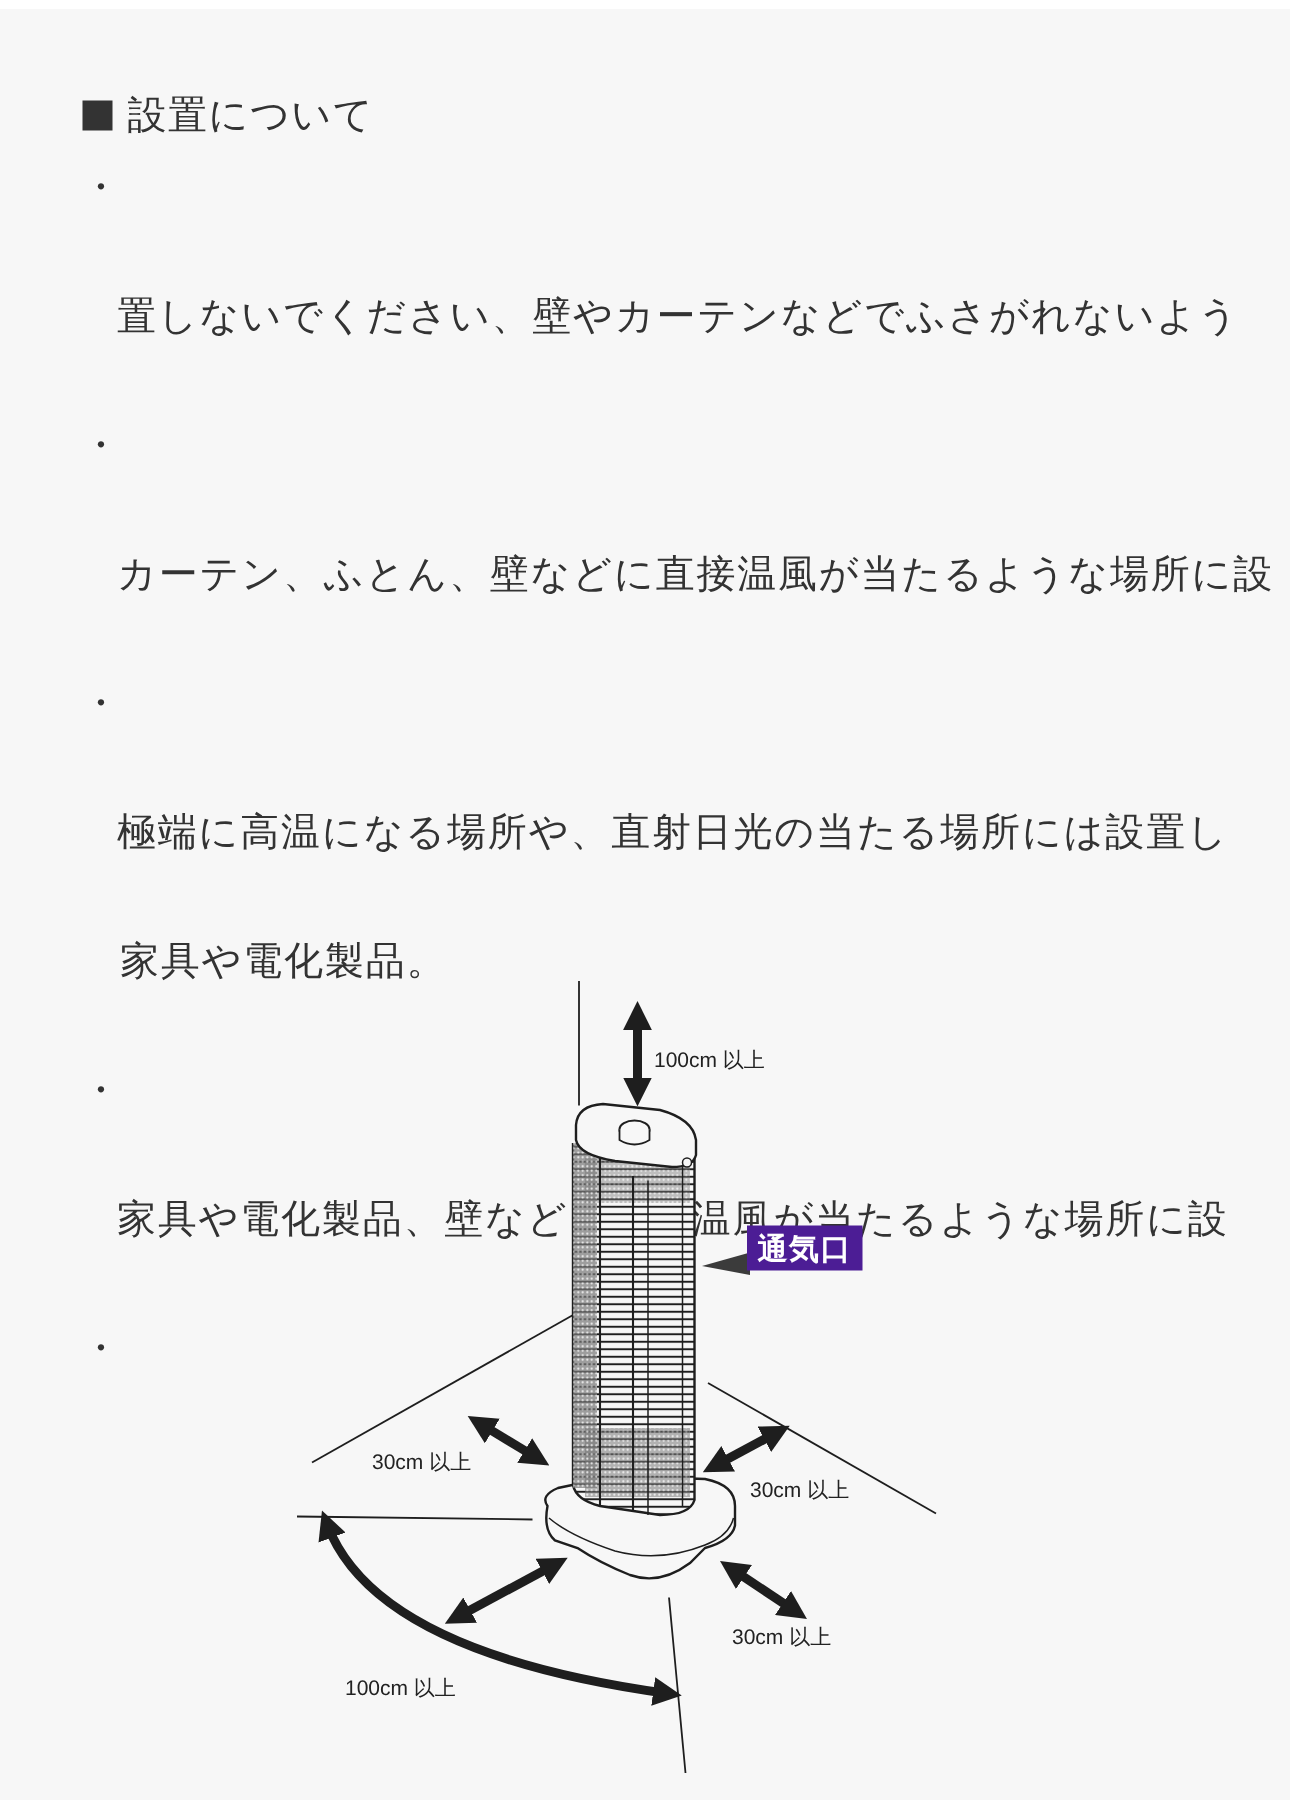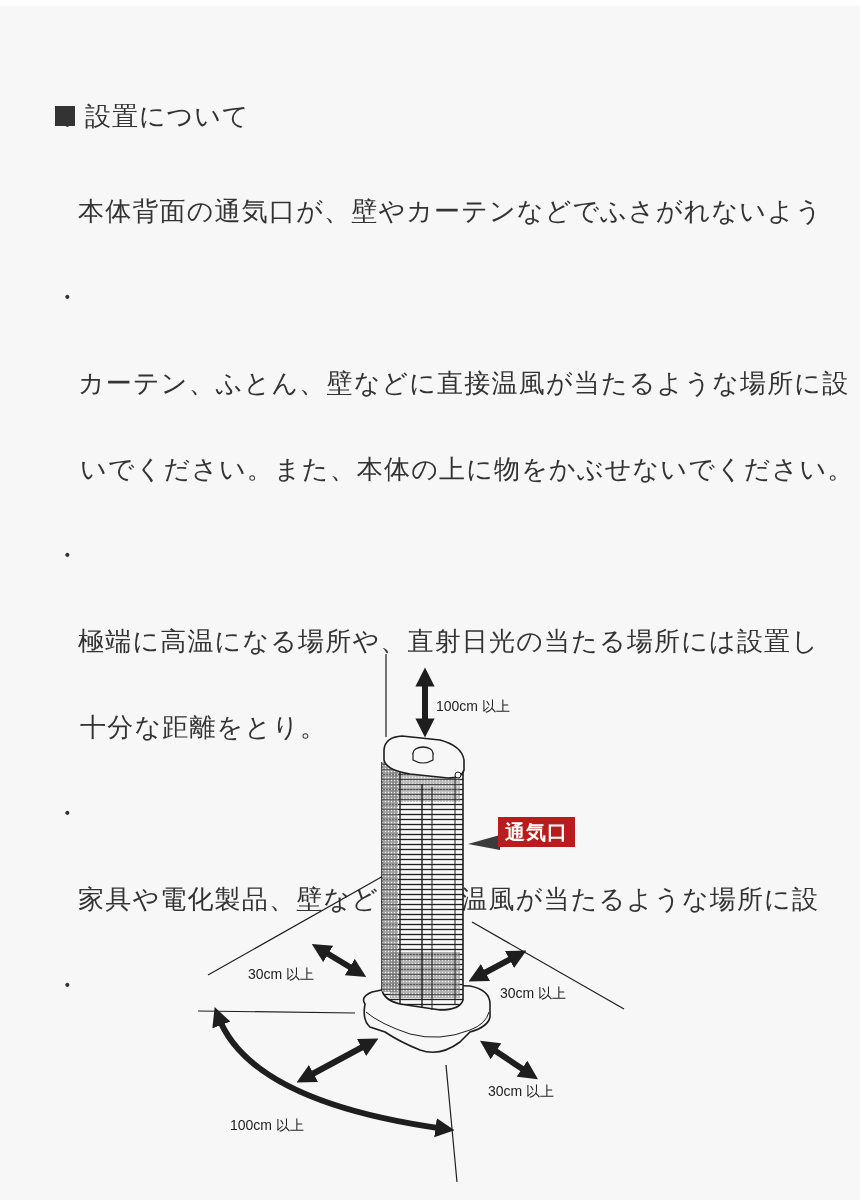--- a/index.html
+++ b/index.html
@@ -7,21 +7,21 @@
       width: 860px; height: 1200px; overflow: hidden;
       background: #f7f7f7;
       font-family: "DejaVu Sans", "Liberation Sans", sans-serif;
       color: #333333;
       position: relative;
     }
     .top-band { position: absolute; left: 0; top: 0; width: 860px; height: 6px; background: #ffffff; }
     .section-title {
       position: absolute; left: 55px; top: 60px;
       font-size: 26px; line-height: 34px; letter-spacing: 1px;
-      display: flex; align-items: center; margin-top: 39px;
+      display: flex; align-items: center;
     }
     .title-square {
       display: inline-block; width: 20px; height: 20px; background: #333333; margin-right: 10px;
     }
     .notes {
       position: absolute; left: 50px; top: 104px; width: 780px;
       margin: 0; padding: 0; list-style: none;
     }
     .note {
       position: relative; padding-left: 28px;
@@ -32,48 +32,47 @@
     .note-line { display: block; white-space: nowrap; }
     .note-line.cont { padding-left: 2px; }
     .diagram { position: absolute; left: 0; top: 632px; width: 860px; height: 600px; }
     .diagram svg { position: absolute; left: 0; top: 0; }
     .lbl {
       position: absolute; font-size: 14px; color: #222; white-space: nowrap;
       font-family: "Liberation Sans", sans-serif;
     }
     .vent-badge {
       position: absolute; left: 498px; top: 185px;
-      background: #b91c1c; color: #ffffff; font-size: 20px; font-weight: bold;
+      background: #4c1d95; color: #ffffff; font-size: 20px; font-weight: bold;
       padding: 2px 7px; line-height: 26px; letter-spacing: 1px;
     }
   </style>
 </head>
 <body>
 
 <div class="top-band"></div>
 
 <div class="section-title">
   <span class="title-square"></span>
   <span>設置について</span>
 </div>
 
 <ul class="notes">
   <li class="note">
     <span class="bullet">・</span>
-    <span class="note-line">本体背面の通気口が、壁やカーテンなどでふさがれないよう</span>
+    <span class="note-line">置しないでください、壁やカーテンなどでふさがれないよう</span>
   </li>
   <li class="note">
     <span class="bullet">・</span>
     <span class="note-line">カーテン、ふとん、壁などに直接温風が当たるような場所に設</span>
-    <span class="note-line cont">いでください。また、本体の上に物をかぶせないでください。</span>
   </li>
   <li class="note">
     <span class="bullet">・</span>
     <span class="note-line">極端に高温になる場所や、直射日光の当たる場所には設置し</span>
-    <span class="note-line cont">十分な距離をとり。</span>
+    <span class="note-line cont">家具や電化製品。</span>
   </li>
   <li class="note">
     <span class="bullet">・</span>
     <span class="note-line">家具や電化製品、壁などに直接温風が当たるような場所に設</span>
   </li>
   <li class="note">
     <span class="bullet">・</span>
     
     
     

